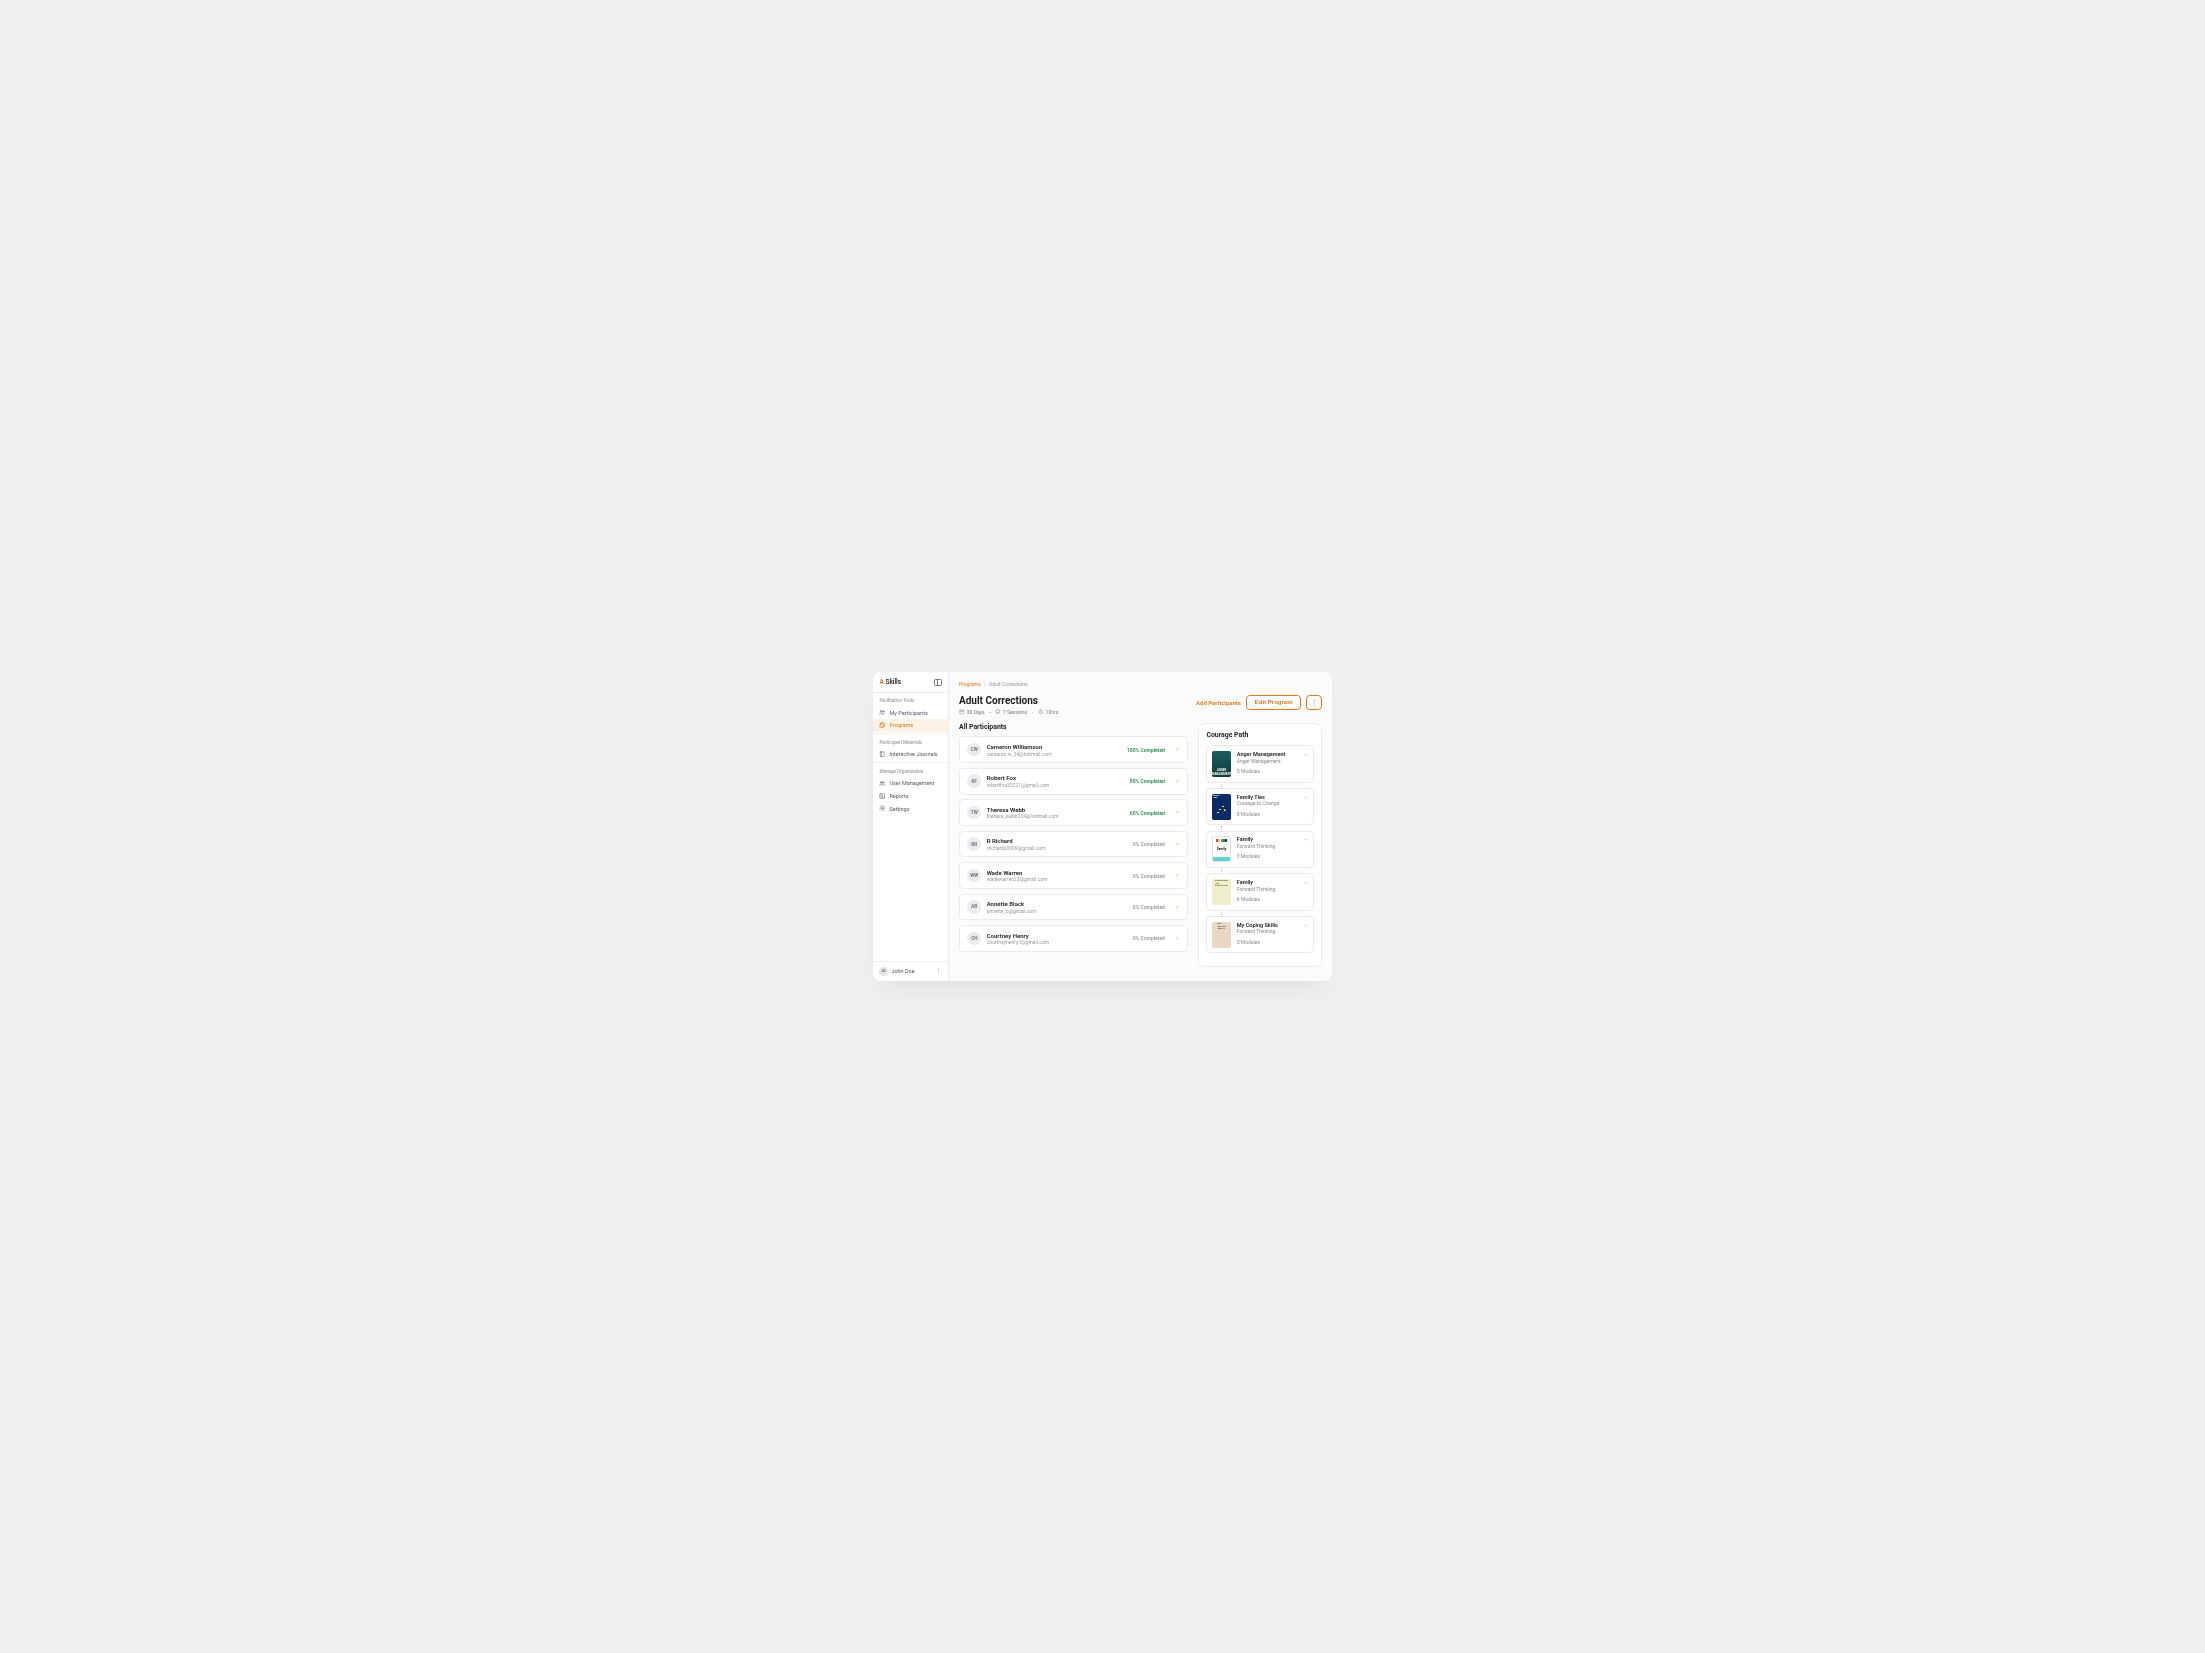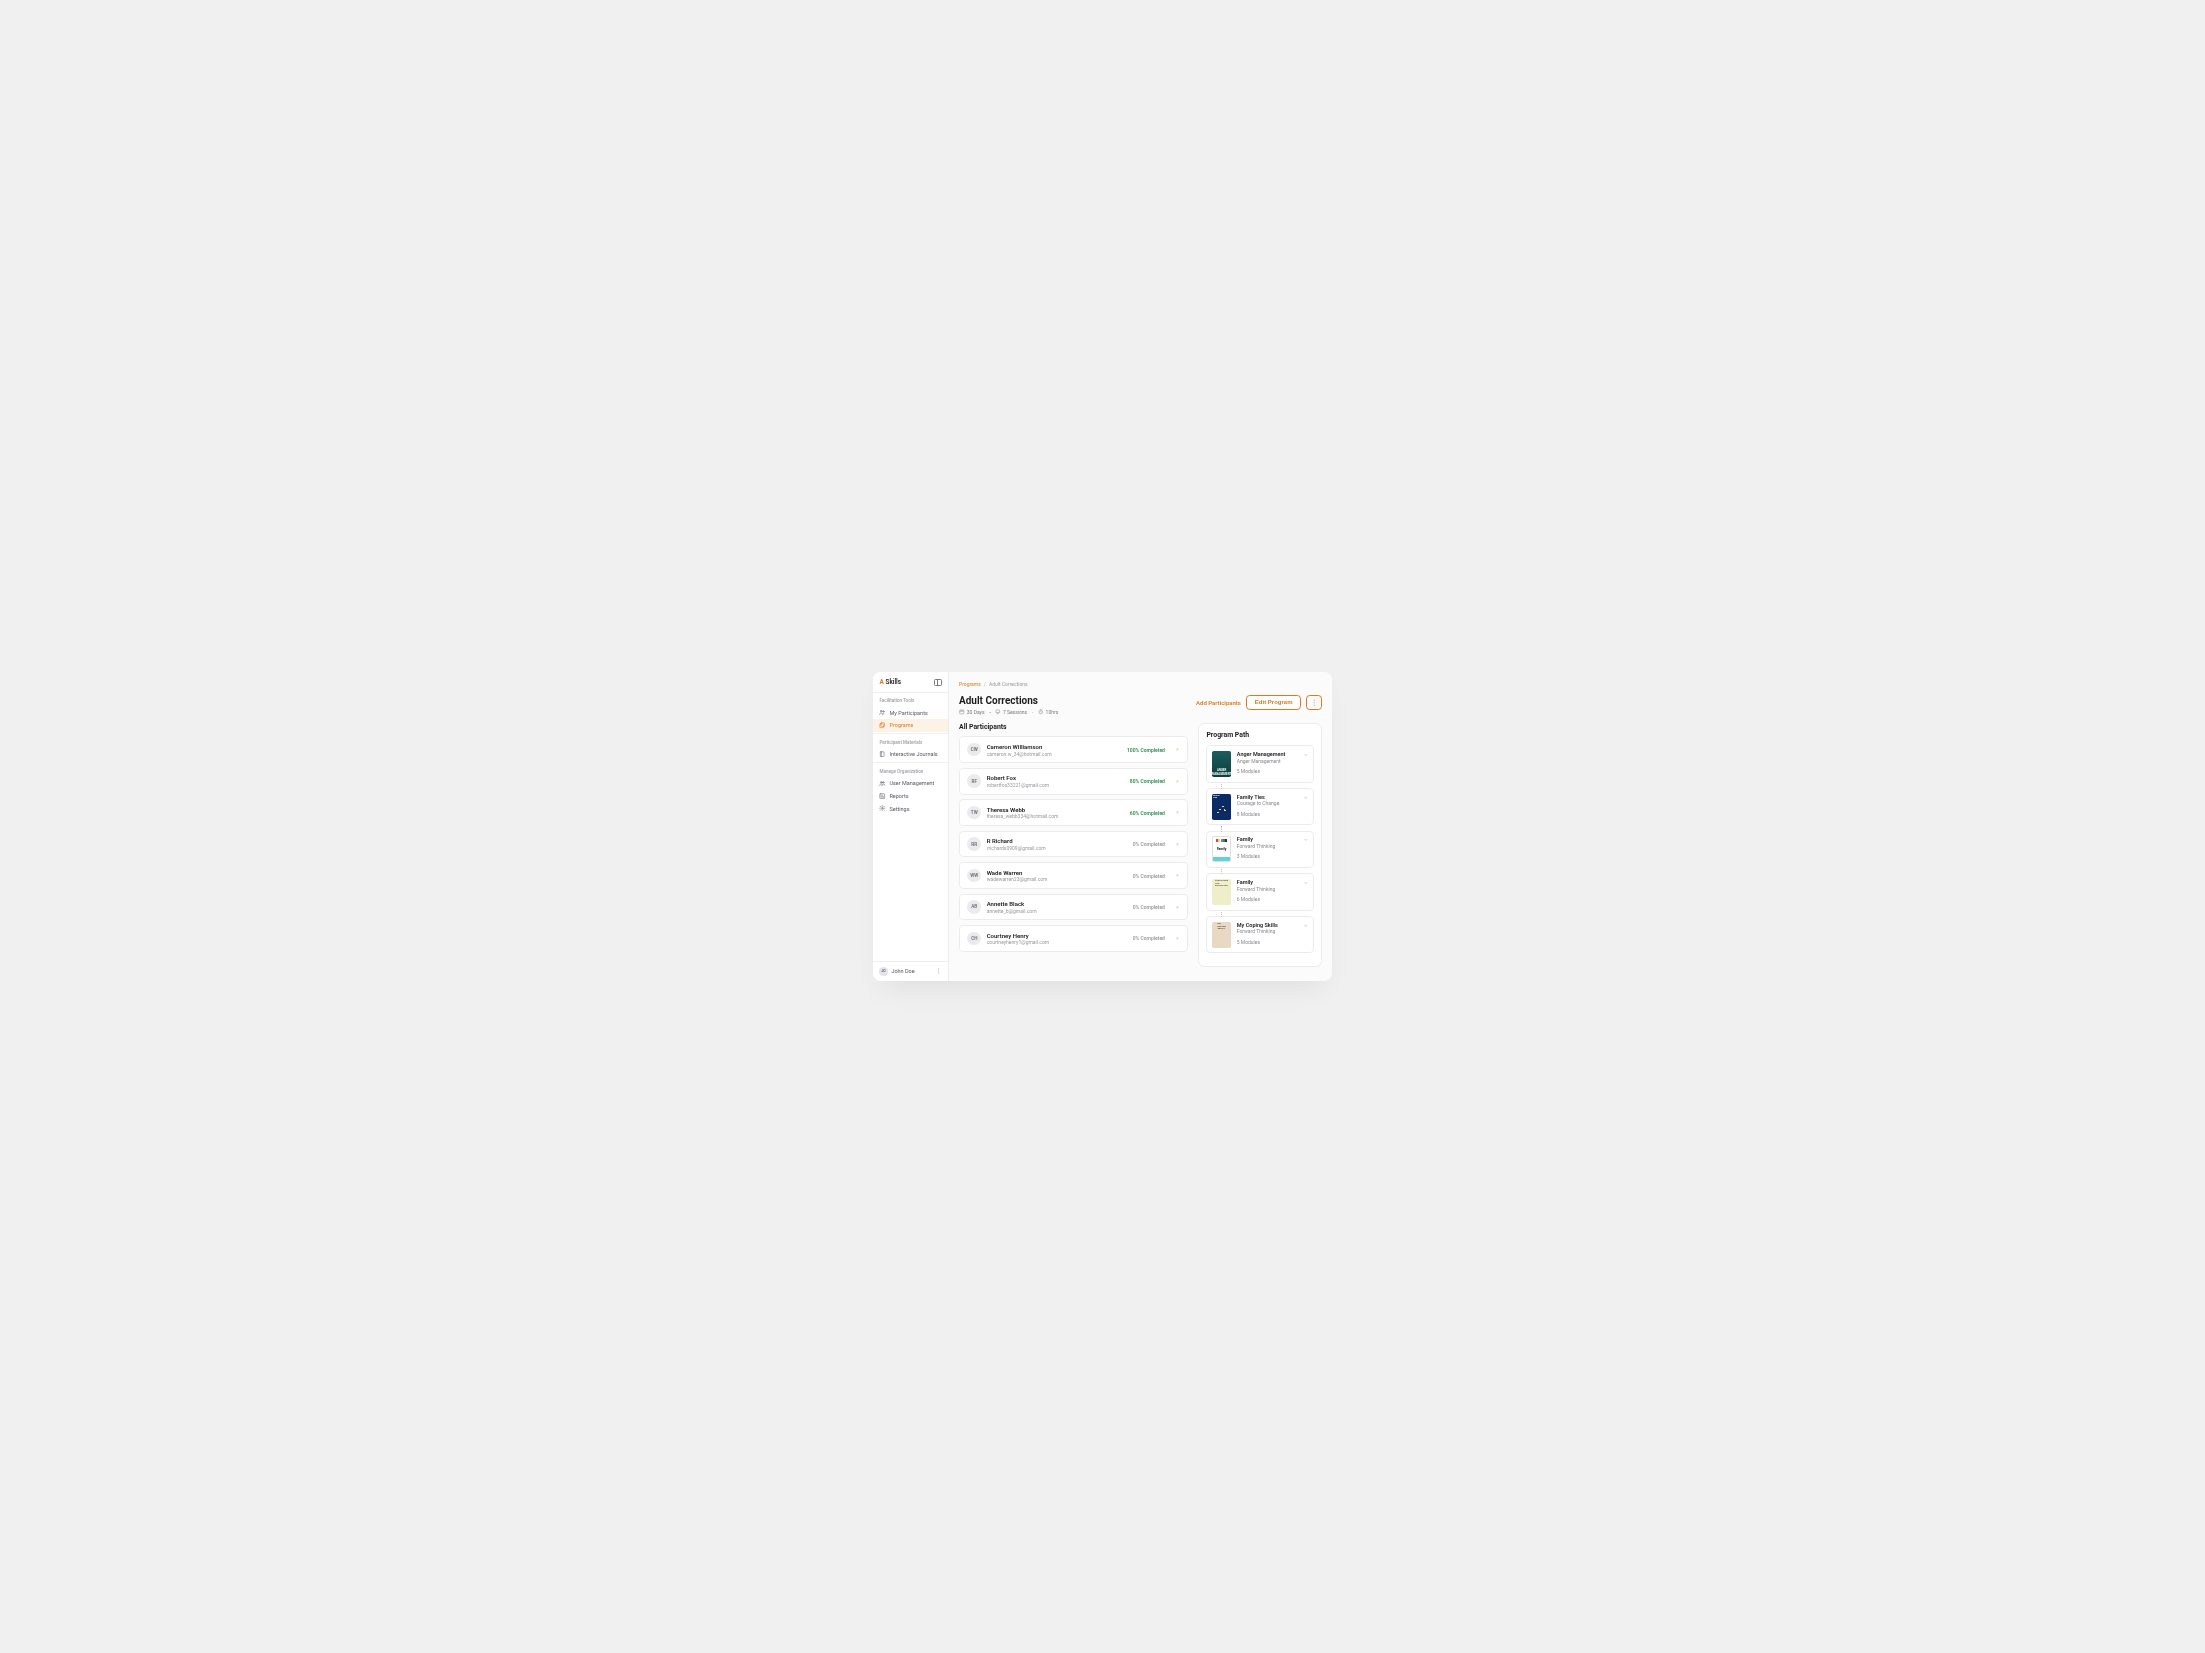--- a/index.html
+++ b/index.html
@@ -514,21 +514,21 @@
               <span class="chev">
                 <svg width="4.6" height="4.6" viewBox="0 0 24 24" fill="none" stroke="currentColor" stroke-width="3">
                   <path d="M9 6l6 6-6 6"></path>
                 </svg>
               </span>
             </div>
           </div>
       </section>
 
       <aside class="path-panel">
-        <h2>Program Path</h2>
+        <h2>Courage Path</h2>
         <div class="path-list" id="path-list">
             <div class="path-item">
               <div class="cover anger" style="white-space: pre-line;">ANGER
 MANAGEMENT</div>
               <div class="path-info">
                 <div class="p-title">Anger Management</div>
                 <div class="p-sub">Anger Management</div>
                 <div class="p-mod">5 Modules</div>
               </div>
               <span class="path-chev">

